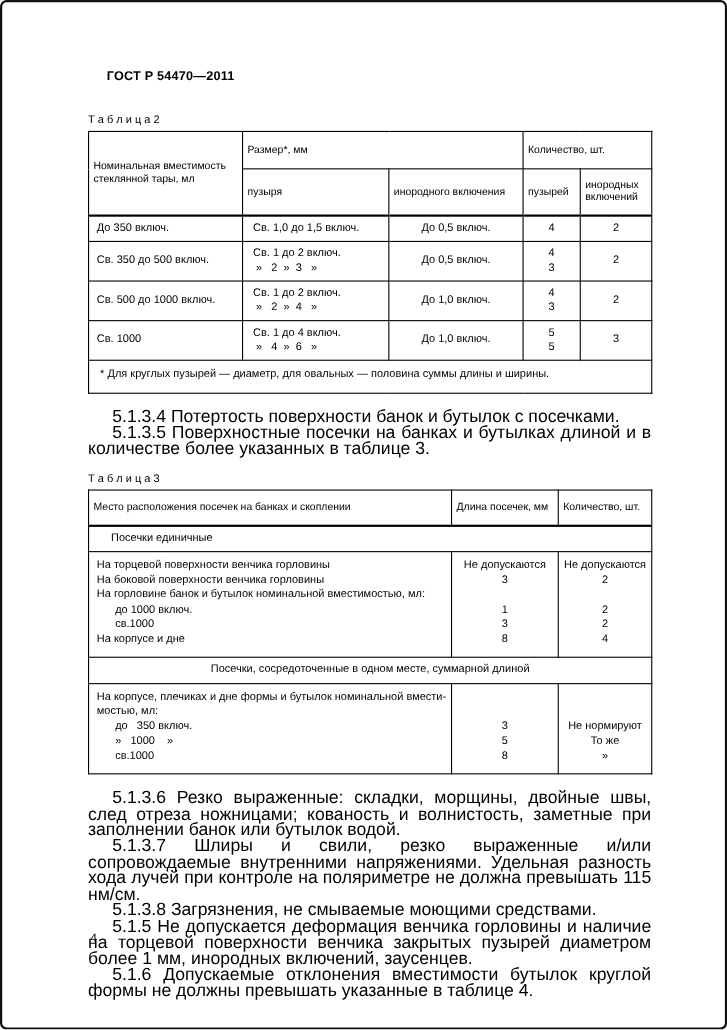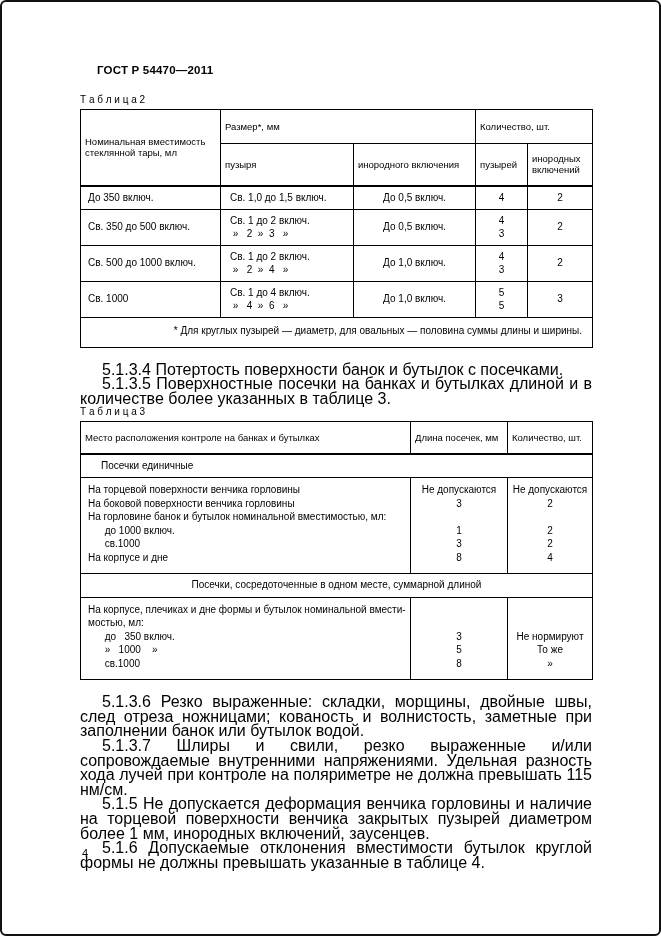--- a/index.html
+++ b/index.html
@@ -8,38 +8,38 @@
     position: relative;
     width: 661px; height: 936px;
     background: #ffffff;
     border: 2px solid #111;
     border-radius: 6px;
     overflow: hidden;
     font-family: "Liberation Sans", sans-serif;
     color: #000;
     padding: 62px 71px 0 78px;
   }
-  .std-num { font-size: 11.5px; font-weight: 700; letter-spacing: .2px; margin-bottom: 18px; padding-left: 17px; }
+  .std-num { font-size: 11.5px; font-weight: 700; letter-spacing: .2px; margin-bottom: 28px; padding-left: 17px; }
   .tbl-caption { font-size: 10px; margin-bottom: 4px; }
-  .tbl-caption.mt { }
+  .tbl-caption.mt { margin-top: 14px; }
 
   table.gt { border-collapse: collapse; width: 512px; table-layout: fixed; }
   .gt td { border: 1px solid #000; font-size: 10px; line-height: 12.5px; }
   .gt .hc { font-size: 9.5px; text-align: left; vertical-align: middle; padding: 3px 4px; line-height: 11.5px; }
   tr.h1 { height: 34px; }
   tr.h2 { height: 42px; }
   tr.h3 { height: 32px; }
   tr.thick > td { border-top: 2px solid #000; }
 
   .gt .dc { vertical-align: middle; padding: 5px 6px; }
   .gt .c1 { text-align: left; padding-left: 7px; }
   .gt .c2 { text-align: left; padding-left: 9px; white-space: pre; }
   .gt .c3 { text-align: center; }
   .gt .c4, .gt .c5 { text-align: center; white-space: pre; }
-  tr.fnote td { padding: 7px 10px 9px; font-size: 10px; text-align: right; }
+  tr.fnote td { padding: 7px 10px 9px; font-size: 10px; }
 
   tr.sec td { font-size: 10px; padding: 5px 4px; }
   tr.sec1 td { text-align: left; padding-left: 20px; }
   tr.sec2 td { text-align: center; margin-top: 48px; }
 
   .gt .blk { vertical-align: top; padding: 5px 4px 9px; }
   .gt .blk.loc { padding-left: 7px; }
   .gt .blk.num { text-align: center; }
   .bl { height: 13.5px; line-height: 13.5px; white-space: pre; overflow: hidden; font-size: 10px; }
 
@@ -124,21 +124,21 @@
   <div class="tbl-caption mt">Т а б л и ц а  3</div>
 
   <table class="gt tablegap">
     <colgroup>
       <col style="width:330px">
         <col style="width:97px">
         <col style="width:85px">
     </colgroup>
     <tbody>
       <tr class="h3">
-        <td class="hc">Место расположения контроле на банках и бутылках</td>
+        <td class="hc">Место расположения посечек на банках и скоплении</td>
         <td class="hc">Длина посечек, мм</td>
         <td class="hc">Количество, шт.</td>
       </tr>
 
       <tr class="sec sec1 thick">
         <td colspan="3">Посечки единичные</td>
       </tr>
 
       <tr>
         <td class="blk loc">
@@ -192,18 +192,19 @@
           <div class="bl">Не нормируют</div>
           <div class="bl">То же</div>
           <div class="bl">»</div>
         </td>
       </tr>
     </tbody>
   </table>
 
   <p class="para">5.1.3.6  Резко выраженные: складки, морщины, двойные швы, след отреза ножницами; кованость и волнистость, заметные при заполнении банок или бутылок водой.</p>
   <p class="para">5.1.3.7  Шлиры и свили, резко выраженные и/или сопровождаемые внутренними напряжениями. Удельная разность хода лучей при контроле на поляриметре не должна превышать 115 нм/см.</p>
+  <p class="para">5.1.3.8  Загрязнения, не смываемые моющими средствами.</p>
   <p class="para">5.1.5  Не допускается деформация венчика горловины и наличие на торцевой поверхности венчика закрытых пузырей диаметром более 1 мм, инородных включений, заусенцев.</p>
   <p class="para">5.1.6  Допускаемые отклонения вместимости бутылок круглой формы не должны превышать указанные в таблице 4.</p>
 
   <div class="page-num">4</div>
 
 </div>
 
 </body></html>

